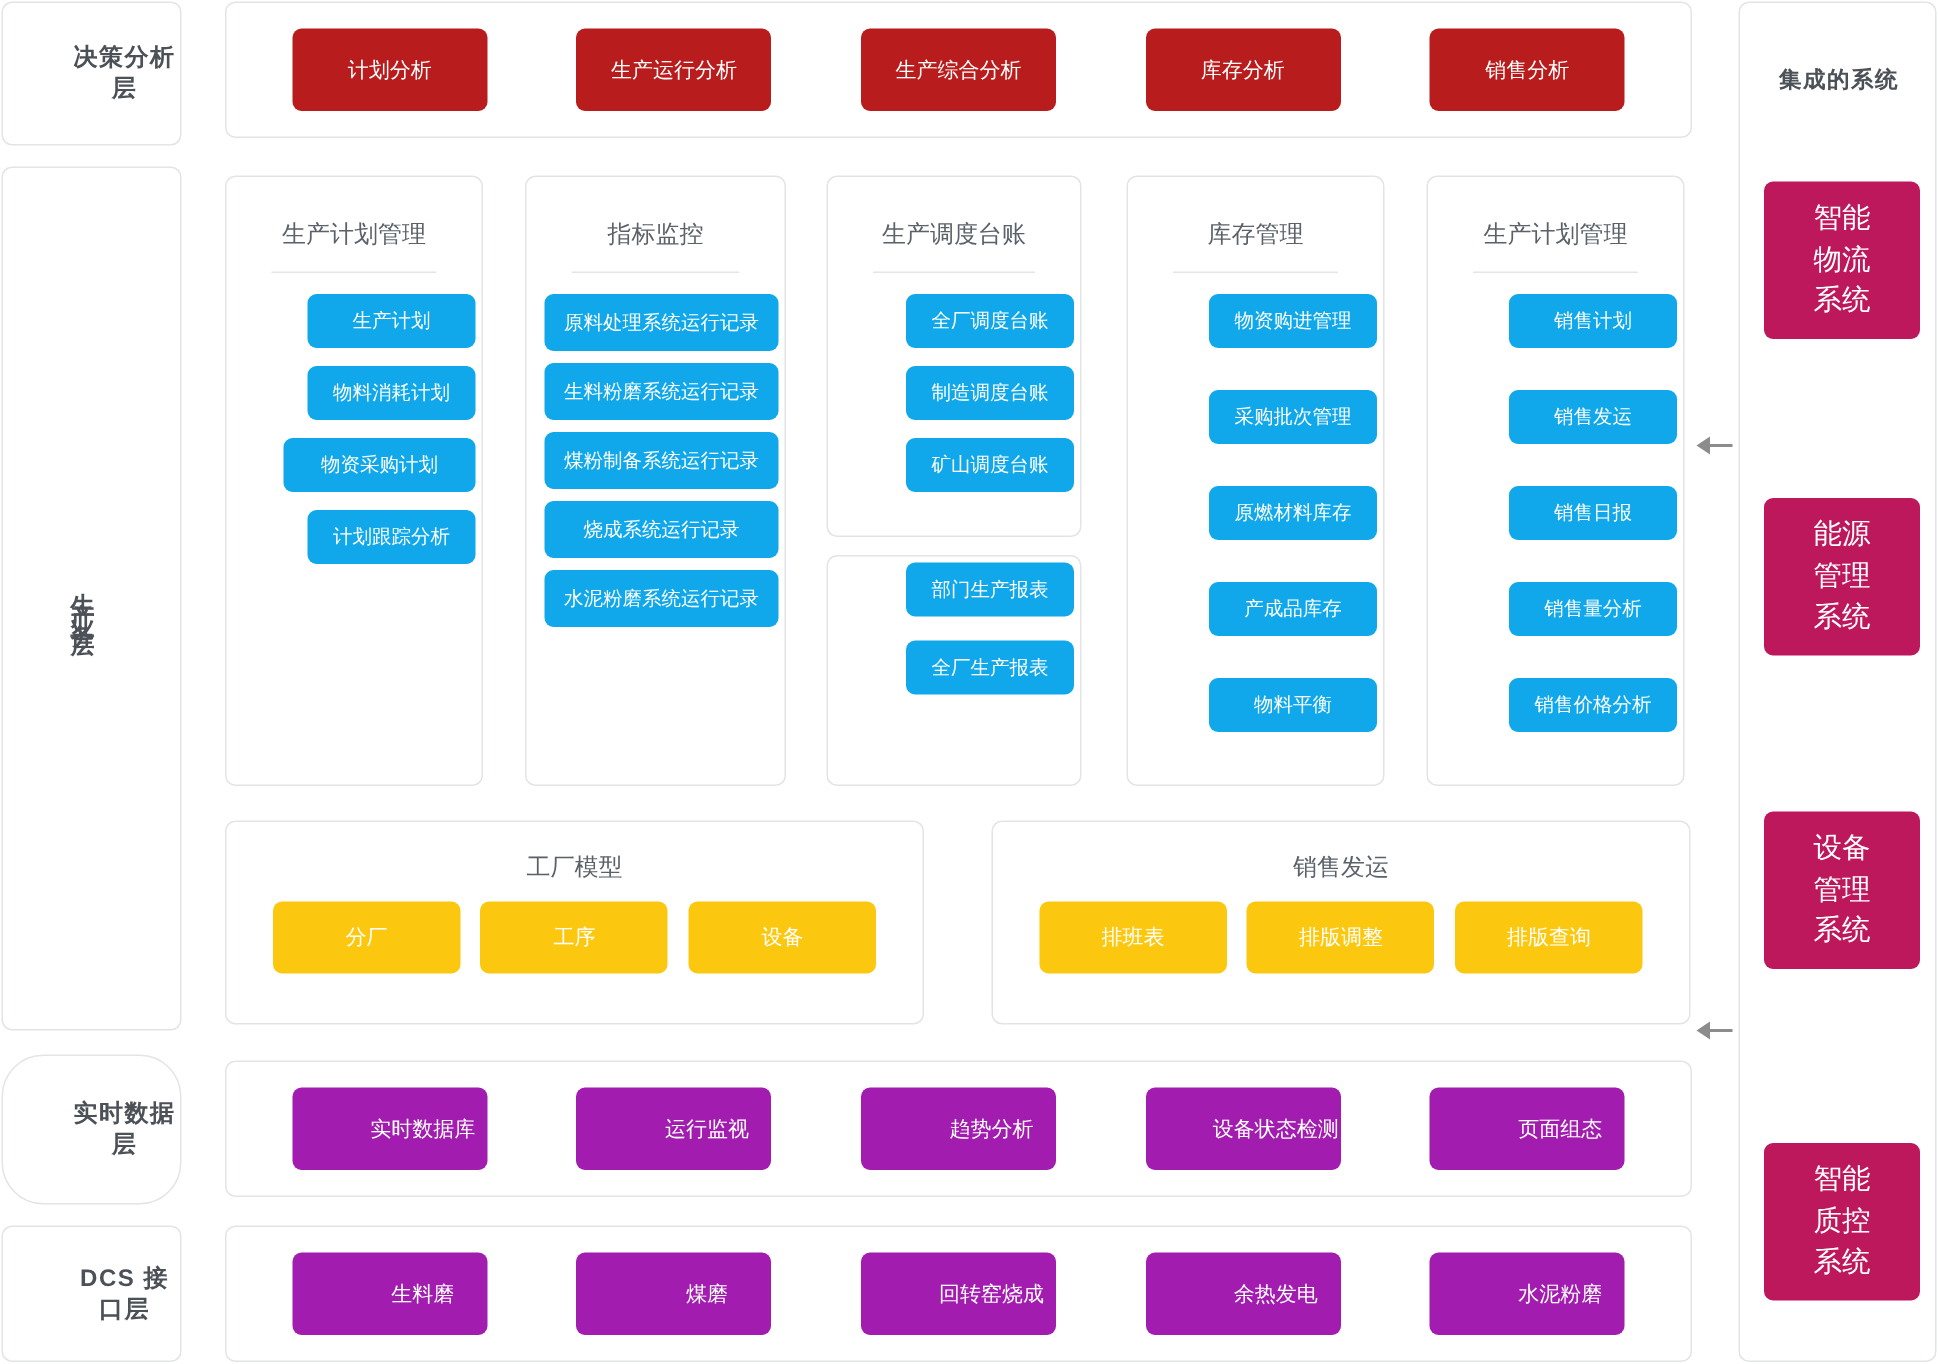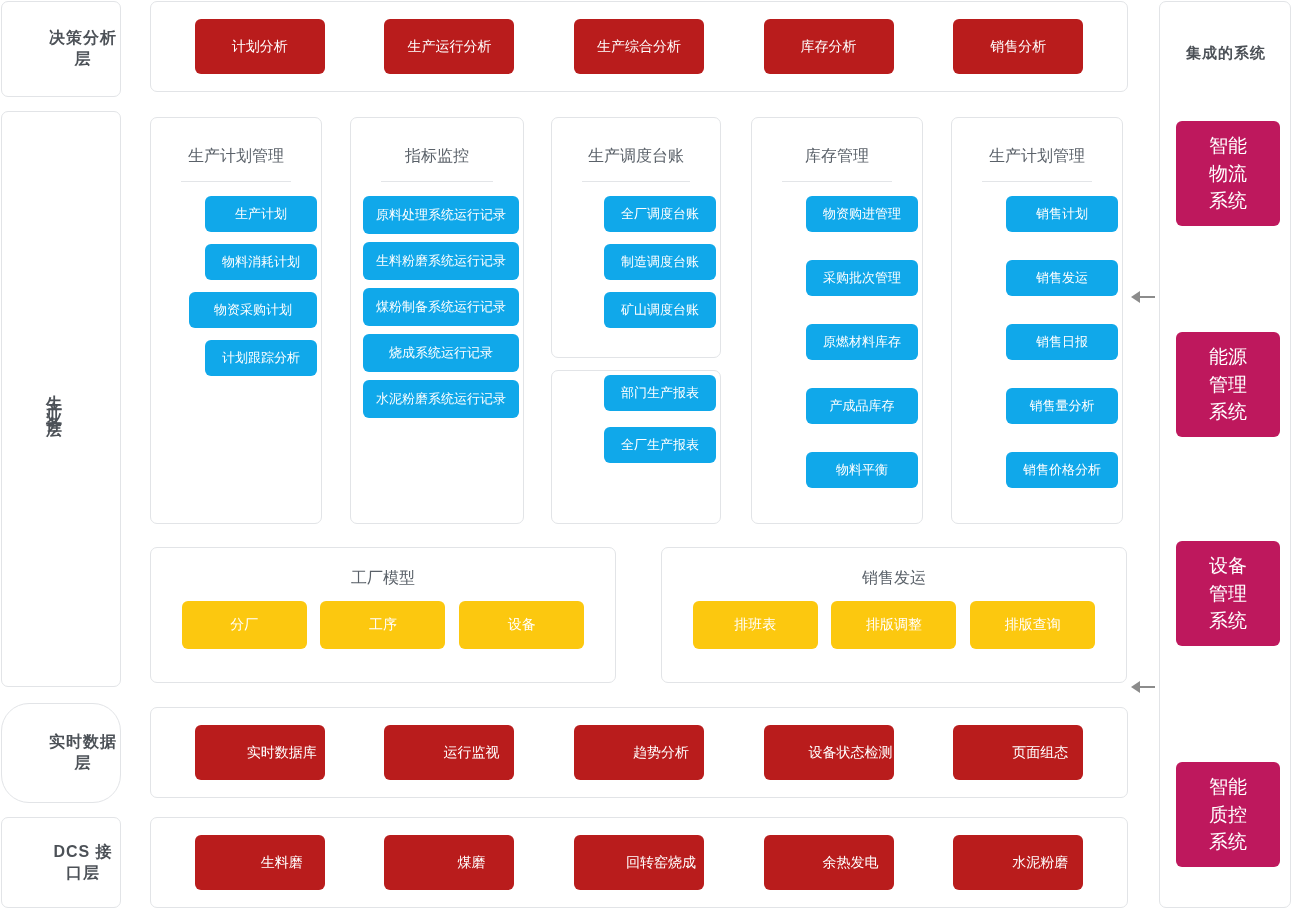--- a/index.html
+++ b/index.html
@@ -66,21 +66,21 @@
     display: flex;
     align-items: center;
     justify-content: center;
     text-align: center;
     box-sizing: border-box;
     font-size: 14px;
     line-height: 1.25;
     white-space: nowrap;
   }
   .pill.orange-strong { background: #b91c1c; }
-  .pill.orange-soft   { background: #b91c1c; padding-left: 44px; }
+  .pill.orange-soft   { background: #a21caf; padding-left: 44px; }
   .pill.blue          { background: #10a8ea; }
   .pill.yellow        { background: #fcc80f; }
 
   .band .pill { width: 130px; height: 55px; font-size: 14px; }
 
   
   .panel { padding: 4px; }
   .panel-title {
     font-size: 16px;
     color: #5a6169;

